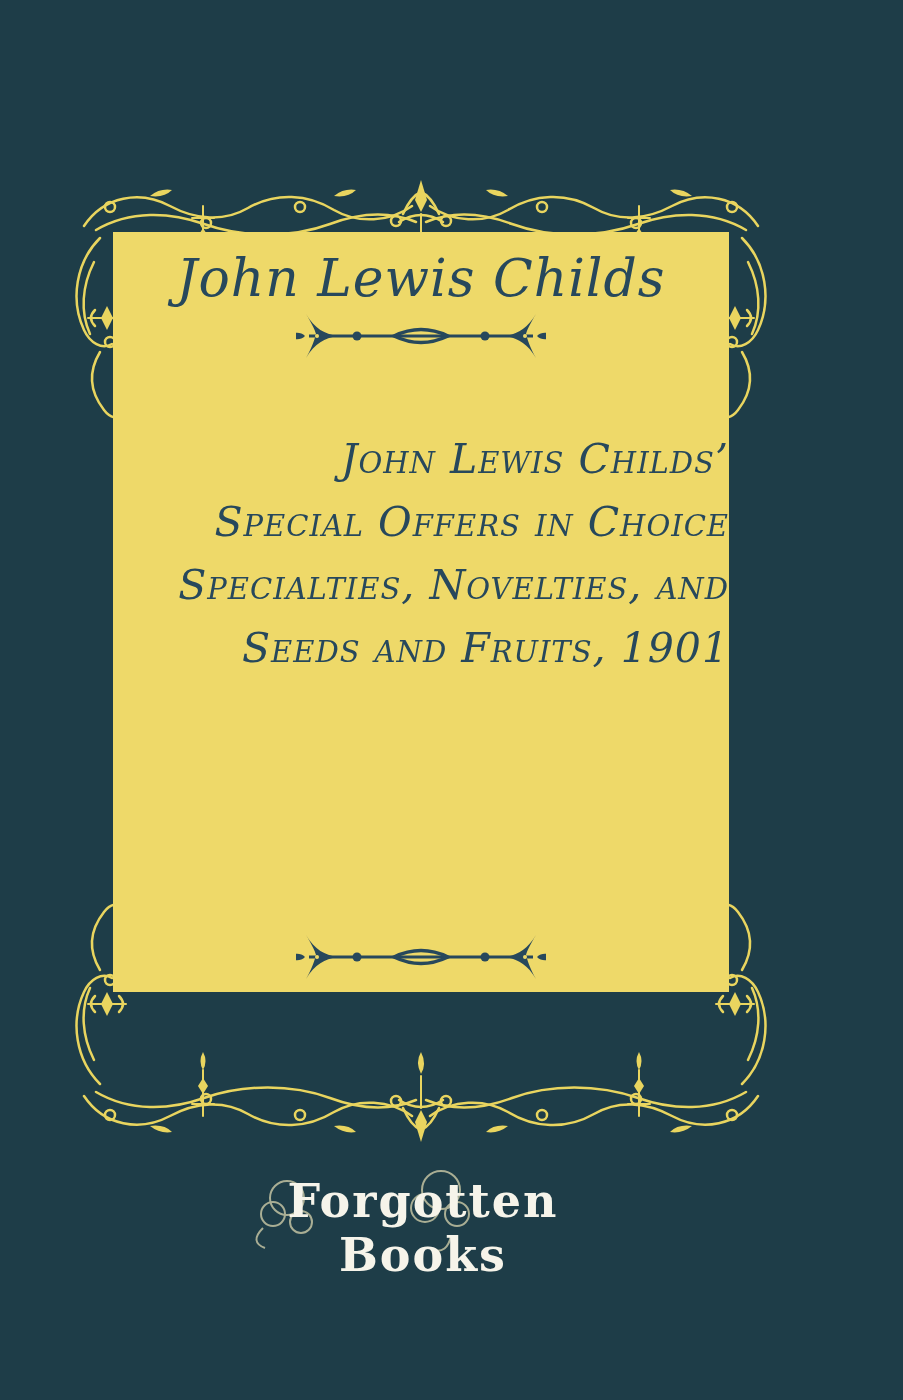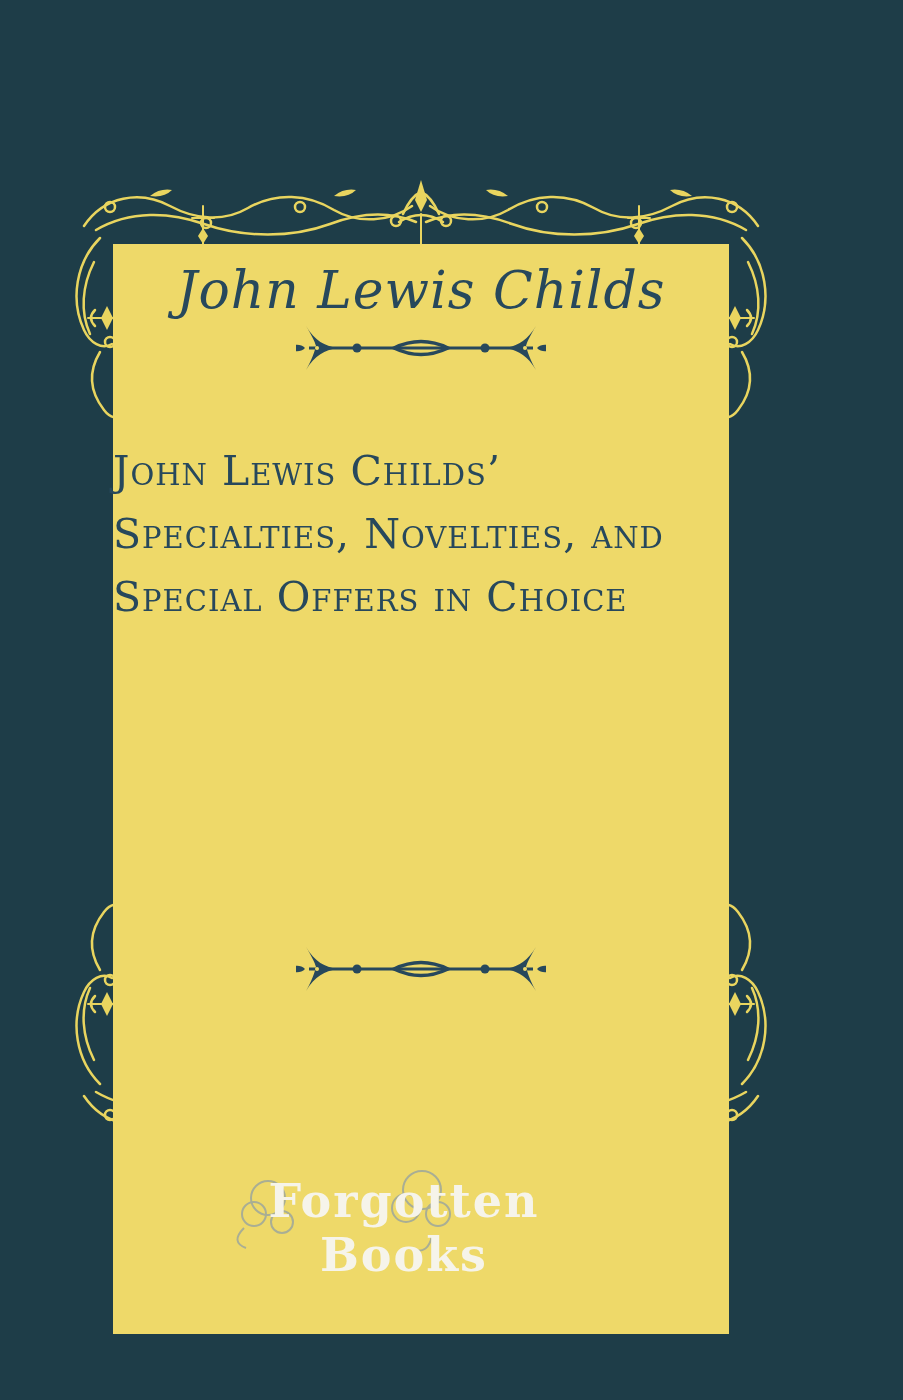--- a/index.html
+++ b/index.html
@@ -7,42 +7,42 @@
     --logo_text:#f6f4ea; --logo_flourish:#a9ae94;
   }
   html,body{margin:0;padding:0;background:#111;}
   .cover{
     position:relative; width:903px; height:1400px; overflow:hidden;
     background:var(--bg,#1e3d48);
     font-family:"DejaVu Serif","Liberation Serif",serif;
   }
   .filigree{position:absolute; left:0; top:0; width:903px; height:1400px; pointer-events:none;}
   .panel{
-    position:absolute; left:113px; top:232px; width:616px; height:1090px;
+    position:absolute; left:113px; top:232px; width:616px; height:760px;
     background:var(--panel,#eed969);
-    margin-top:12px;
   }
   .author{
     position:absolute; left:0; top:16px; width:616px; text-align:center;
     font-style:italic; font-size:52px; font-weight:500; letter-spacing:1px;
     color:var(--ink,#27485c);
   }
   .divider{position:absolute; left:50%; transform:translateX(-50%); width:250px; height:56px;}
   .divider.top{top:76px;}
   .divider.bottom{top:697px;}
   .title{
-    position:absolute; left:0; top:196px; width:616px; text-align:left;
+    position:absolute; left:0; top:196px; width:616px; text-align:right;
     color:var(--ink,#27485c);
+    font-style:italic;
   }
   .title .line{
     font-variant:small-caps; font-size:41px; line-height:63px;
     letter-spacing:1px; font-weight:500; white-space:nowrap;
   }
   .logo{
-    position:absolute; left:404px; top:1146px; transform:translateX(-50%);
+    position:absolute; left:423px; top:1146px; transform:translateX(-50%);
     width:420px; height:120px; text-align:center;
   }
   .logo-flourish{position:absolute; left:50%; top:50%; transform:translate(-50%,-50%);}
   .logo-name{
     position:relative; display:inline-block; margin-top:28px;
     font-weight:700; font-size:46px; letter-spacing:2px;
     color:var(--logo_text,#f6f4ea);
   }
   svg{display:block;}
 </style>
@@ -106,22 +106,23 @@
           <path d="M-84,0 C-96,-2 -106,-7 -115,-22 C-109,-12 -106,-6 -105,-2 C-106,2 -109,12 -115,22 C-106,7 -96,2 -84,0 Z"></path>
           <path d="M-116,0 C-120,-4.5 -129,-4 -130,0 C-129,4 -120,4.5 -116,0 Z"></path>
           <circle cx="-104" cy="0" r="2" fill="var(--panel,#eed969)"></circle>
         </g>
         <use href="#dvA1" transform="scale(-1,1)"></use>
       </g>
     </svg>
 
     <div class="title">
       <div class="line">John Lewis Childs’</div>
+      <div class="line">Special Offers in Choice</div>
       <div class="line">Specialties, Novelties, and</div>
-      <div class="line">Special Offers in Choice</div>
+      <div class="line">Seeds and Fruits, 1901</div>
     </div>
 
     <svg class="divider bottom" viewBox="-125 -28 250 56" xmlns="http://www.w3.org/2000/svg">
       <g stroke="var(--ink,#27485c)" fill="var(--ink,#27485c)">
         <line x1="-112" y1="0" x2="112" y2="0" stroke-width="3"></line>
         <path d="M-27,0 Q0,-13 27,0 Q0,13 -27,0 Z" fill="none" stroke-width="3.5"></path>
         <circle cx="-64" cy="0" r="4.5" stroke="none"></circle>
         <circle cx="64" cy="0" r="4.5" stroke="none"></circle>
         <g id="dvB1" stroke="none">
           <path d="M-84,0 C-96,-2 -106,-7 -115,-22 C-109,-12 -106,-6 -105,-2 C-106,2 -109,12 -115,22 C-106,7 -96,2 -84,0 Z"></path>

